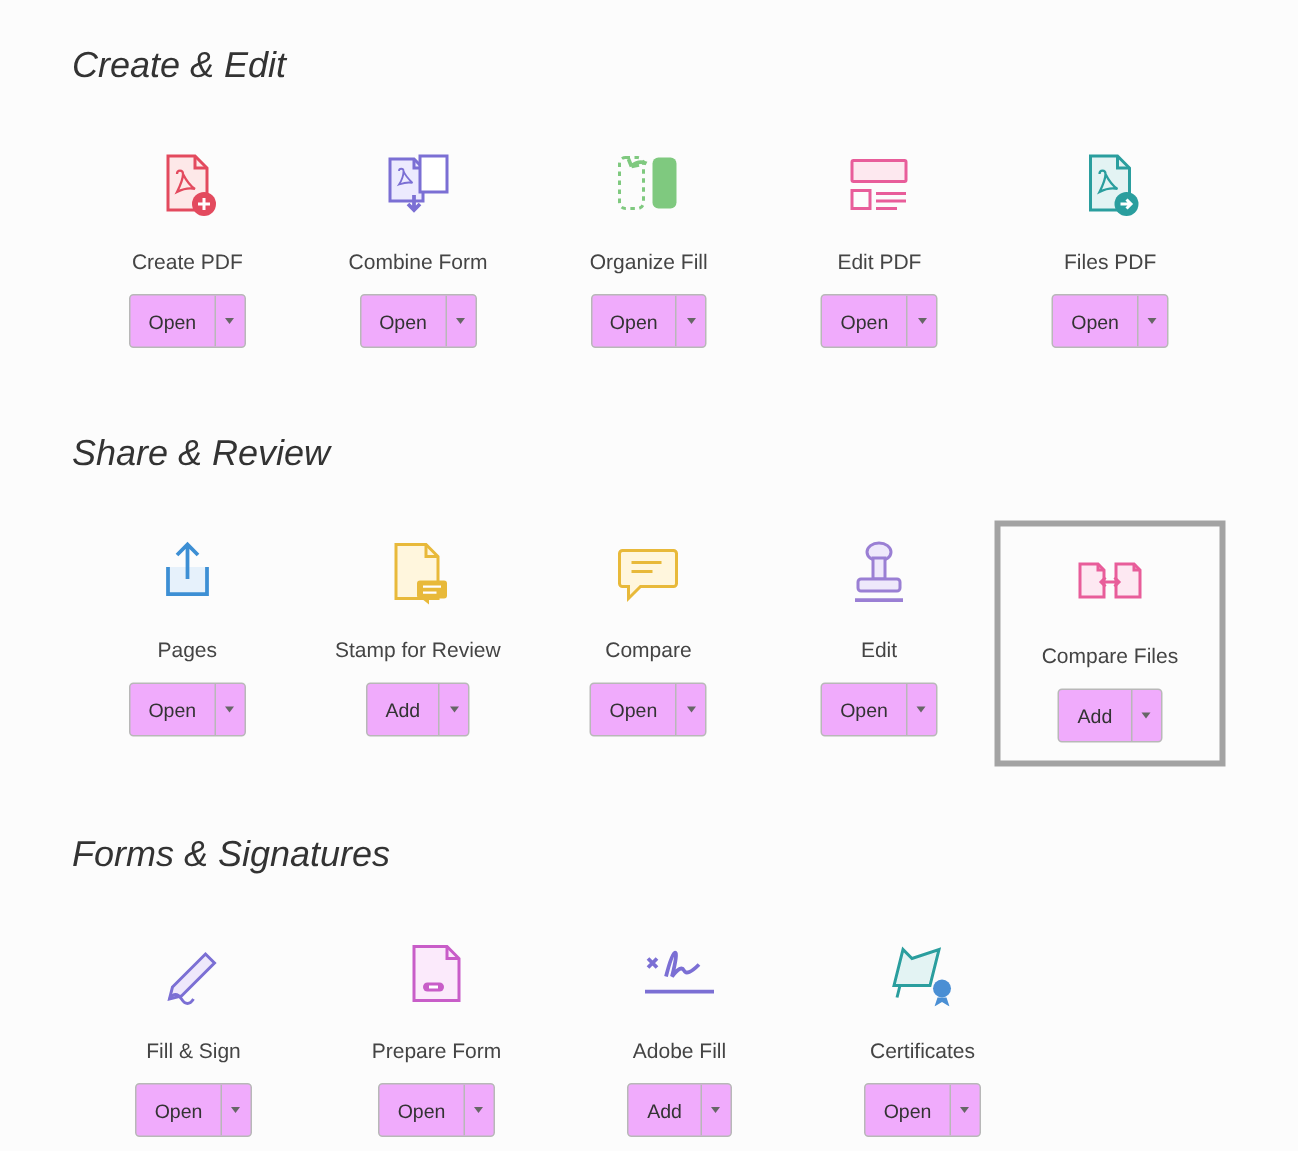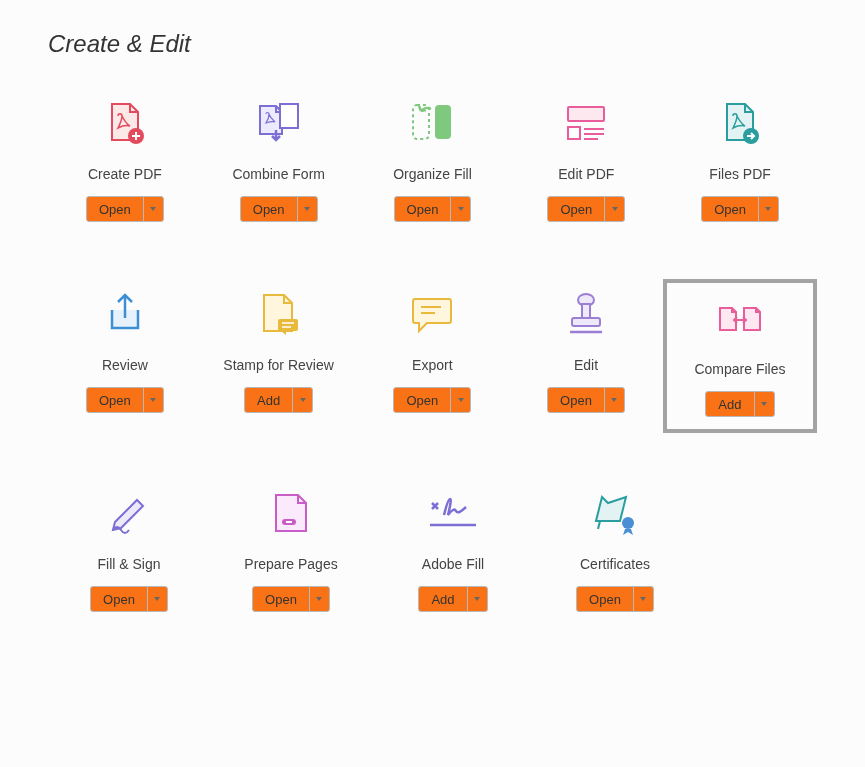--- a/index.html
+++ b/index.html
@@ -45,22 +45,22 @@
       font-size: 14px;
       color: #444;
       margin-bottom: 14px;
       text-align: right;
     }
     .split-btn {
       display: inline-flex;
       border: 1px solid #b8b8b8;
       border-radius: 3px;
       overflow: hidden;
-      height: 26px;
-      background: #f97316;
+      height: 36px;
+      background: #f0abfc;
     }
     .split-btn .main-btn {
       padding: 0 12px;
       font-size: 13px;
       color: #333;
       background: transparent;
       border: none;
       cursor: pointer;
       display: flex;
       align-items: center;
@@ -180,30 +180,31 @@
         <button class="drop-btn">
             <span class="caret"></span>
           </button>
       </div>
     </div>
 
   </div>
 </div>
 
 <div class="section">
+  <h2 class="section-title">Share &amp; Review</h2>
   <div class="tool-row">
 
     <div class="tool-item">
       <div class="icon-wrap">
         <svg width="42" height="44" viewBox="0 0 42 44">
           <path d="M8 18 v18 h26 v-18" fill="#e6f1fb" stroke="#3d8fd4" stroke-width="2.5"></path>
           <path d="M21 26 v-22 M14 10 l7 -7 l7 7" fill="none" stroke="#3d8fd4" stroke-width="2.5"></path>
         </svg>
       </div>
-      <div class="tool-label">Review</div>
+      <div class="tool-label">Pages</div>
       <div class="split-btn">
         <button class="main-btn">Open</button>
         <button class="drop-btn">
             <span class="caret"></span>
           </button>
       </div>
     </div>
 
     <div class="tool-item">
       <div class="icon-wrap">
@@ -226,21 +227,21 @@
     </div>
 
     <div class="tool-item">
       <div class="icon-wrap">
         <svg width="42" height="42" viewBox="0 0 42 42">
           <path d="M4 6 h34 a2 2 0 0 1 2 2 v20 a2 2 0 0 1 -2 2 h-22 l-8 8 v-8 h-4 a2 2 0 0 1 -2 -2 v-20 a2 2 0 0 1 2 -2 z" fill="#fff6dd" stroke="#e8b93a" stroke-width="2"></path>
           <line x1="10" y1="14" x2="30" y2="14" stroke="#e8b93a" stroke-width="2"></line>
           <line x1="10" y1="20" x2="24" y2="20" stroke="#e8b93a" stroke-width="2"></line>
         </svg>
       </div>
-      <div class="tool-label">Export</div>
+      <div class="tool-label">Compare</div>
       <div class="split-btn">
         <button class="main-btn">Open</button>
         <button class="drop-btn">
             <span class="caret"></span>
           </button>
       </div>
     </div>
 
     <div class="tool-item">
       <div class="icon-wrap">
@@ -276,20 +277,21 @@
         <button class="drop-btn">
             <span class="caret"></span>
           </button>
       </div>
     </div>
 
   </div>
 </div>
 
 <div class="section">
+  <h2 class="section-title">Forms &amp; Signatures</h2>
   <div class="tool-row">
 
     <div class="tool-item">
       <div class="icon-wrap">
         <svg width="44" height="42" viewBox="0 0 44 42">
           <path d="M8 30 l22 -22 l6 6 l-22 22 l-8 2 z" fill="#eee8fb" stroke="#7b6fd4" stroke-width="2"></path>
           <path d="M6 38 q4 -6 8 0 q4 6 8 0" fill="none" stroke="#7b6fd4" stroke-width="2"></path>
         </svg>
       </div>
       <div class="tool-label">Fill &amp; Sign</div>
@@ -303,21 +305,21 @@
 
     <div class="tool-item">
       <div class="icon-wrap">
         <svg width="38" height="44" viewBox="0 0 38 44">
           <path d="M4 4 h22 l8 8 v28 h-30 z" fill="#fbeafb" stroke="#c85dc8" stroke-width="2"></path>
           <path d="M26 4 v8 h8" fill="none" stroke="#c85dc8" stroke-width="2"></path>
           <rect x="10" y="28" width="14" height="6" rx="3" fill="#c85dc8"></rect>
           <line x1="14" y1="31" x2="20" y2="31" stroke="#fff" stroke-width="2"></line>
         </svg>
       </div>
-      <div class="tool-label">Prepare Pages</div>
+      <div class="tool-label">Prepare Form</div>
       <div class="split-btn">
         <button class="main-btn">Open</button>
         <button class="drop-btn">
             <span class="caret"></span>
           </button>
       </div>
     </div>
 
     <div class="tool-item">
       <div class="icon-wrap">

